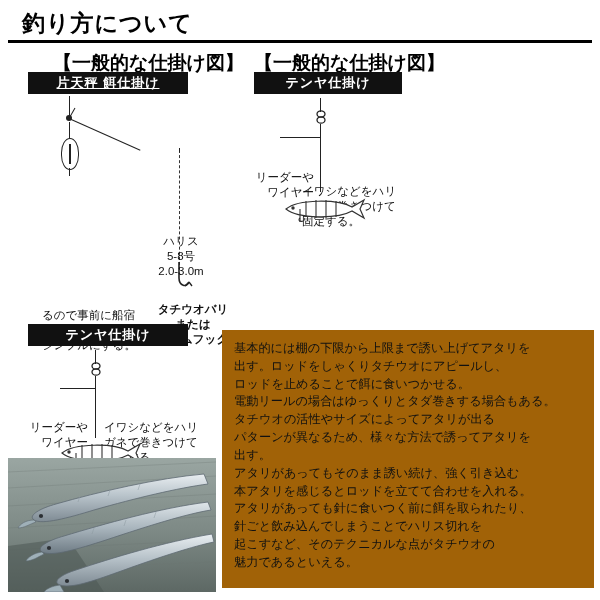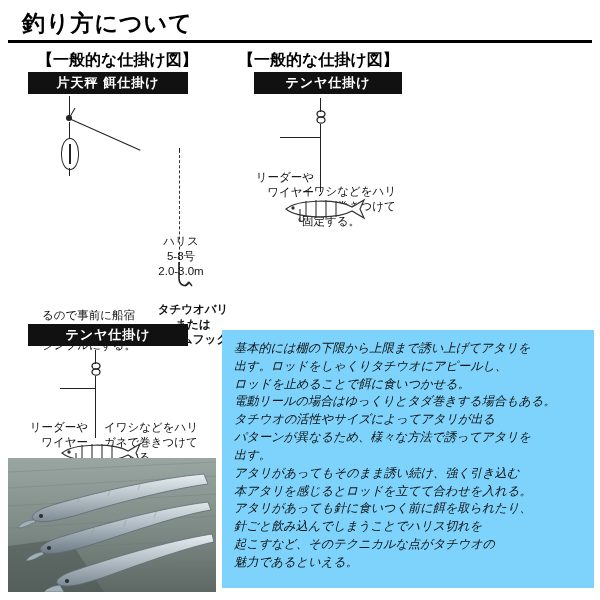--- a/index.html
+++ b/index.html
@@ -33,24 +33,25 @@
     position: absolute;
     left: 8px;
     top: 40px;
     width: 584px;
     height: 3px;
     background: #000;
   }
   
   .bracket-heading {
     position: absolute;
-    font-size: 16px;
+    font-size: 19px;
     font-weight: bold;
     color: #000;
     white-space: nowrap;
+    margin-left: 16px;
   }
   
   .blackbar {
     position: absolute;
     background: #111;
     color: #fff;
     font-size: 13px;
     font-weight: bold;
     display: flex;
     align-items: center;
@@ -112,24 +113,23 @@
     position: absolute;
     border-left: 1px dashed #333;
   }
   
   .text-panel {
     position: absolute;
     left: 222px;
     top: 330px;
     width: 372px;
     height: 258px;
-    background: #7dd3fc;
+    background: #a16207;
     box-sizing: border-box;
     padding: 10px 12px 8px 12px;
-    font-style: italic;
   }
   .text-panel p {
     margin: 0;
     font-size: 12.2px;
     line-height: 1.46;
     color: #111;
     white-space: pre-line;
   }
   
   .photo {
@@ -148,21 +148,21 @@
 </head>
 <body>
 
 <div class="page">
 
   <div class="page-title">釣り方について</div>
   <div class="title-rule"></div>
 
   <div class="bracket-heading" style="left:37px; top:50px;">【一般的な仕掛け図】</div>
 
-  <div class="blackbar" style="left:28px; top:72px; width:160px; height:22px;">片天秤 餌仕掛け</div>
+  <div class="blackbar" style="left:28px; top:72px; width:160px; height:22px;text-decoration:underline;">片天秤 餌仕掛け</div>
 
   <div class="vline" style="left:69px; top:96px; height:22px;"></div>
 
   <div class="diag" style="left:69px; top:118px; width:78px; transform: rotate(24deg);"></div>
   <div class="diag" style="left:69px; top:118px; width:12px; transform: rotate(-60deg);"></div>
   <div class="dot" style="left:66px; top:115px; width:6px; height:6px;"></div>
 
   <div class="vline" style="left:69px; top:122px; height:18px;"></div>
   <div class="sinker" style="left:61px; top:138px;"></div>
   <div class="vline" style="left:69px; top:168px; height:8px;"></div>

